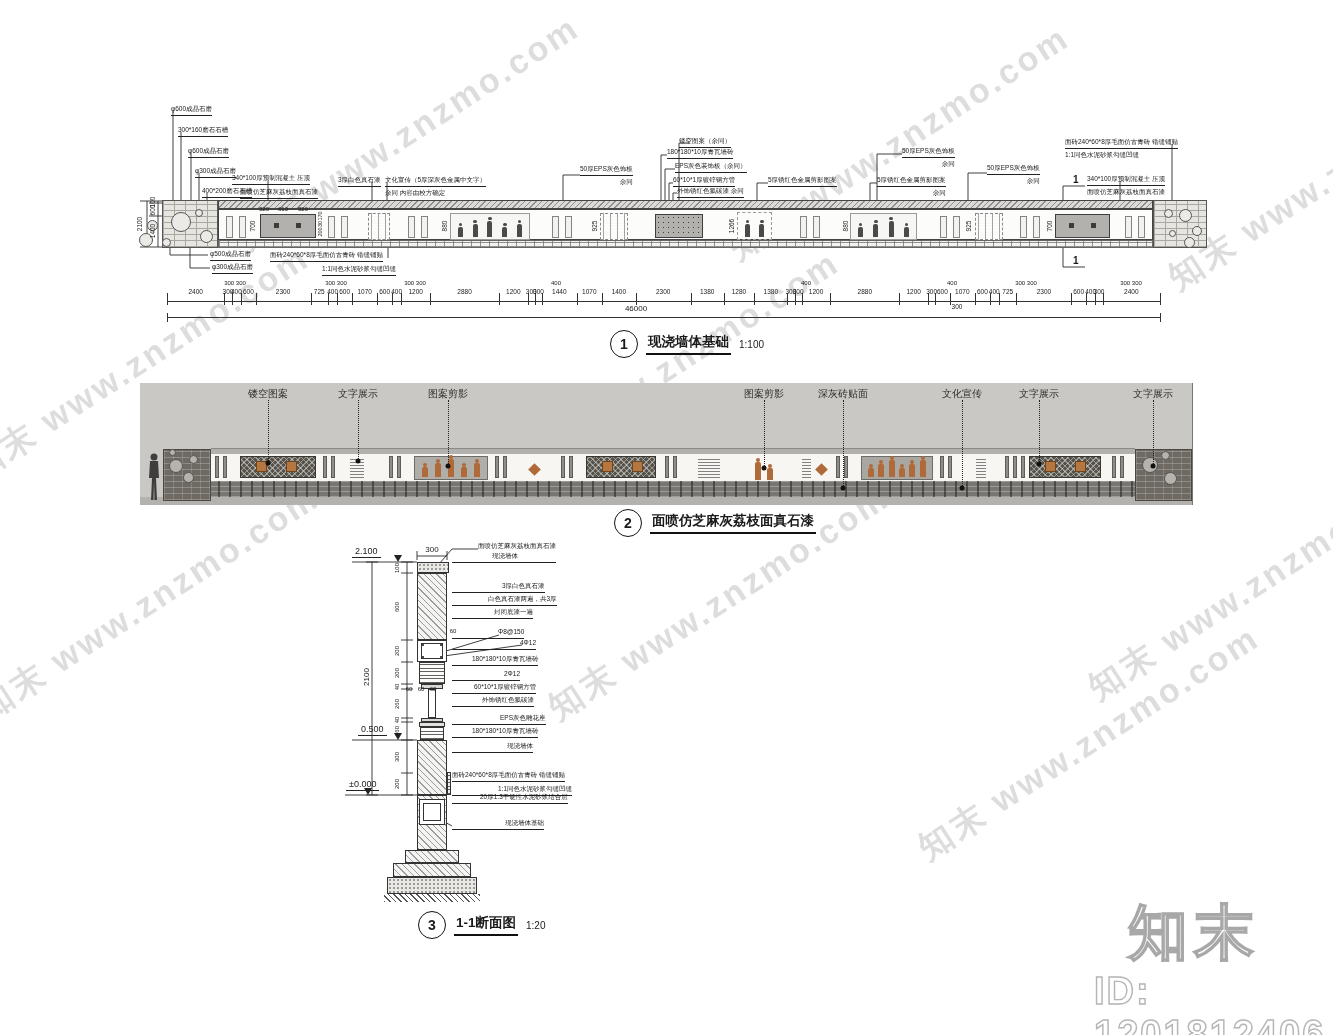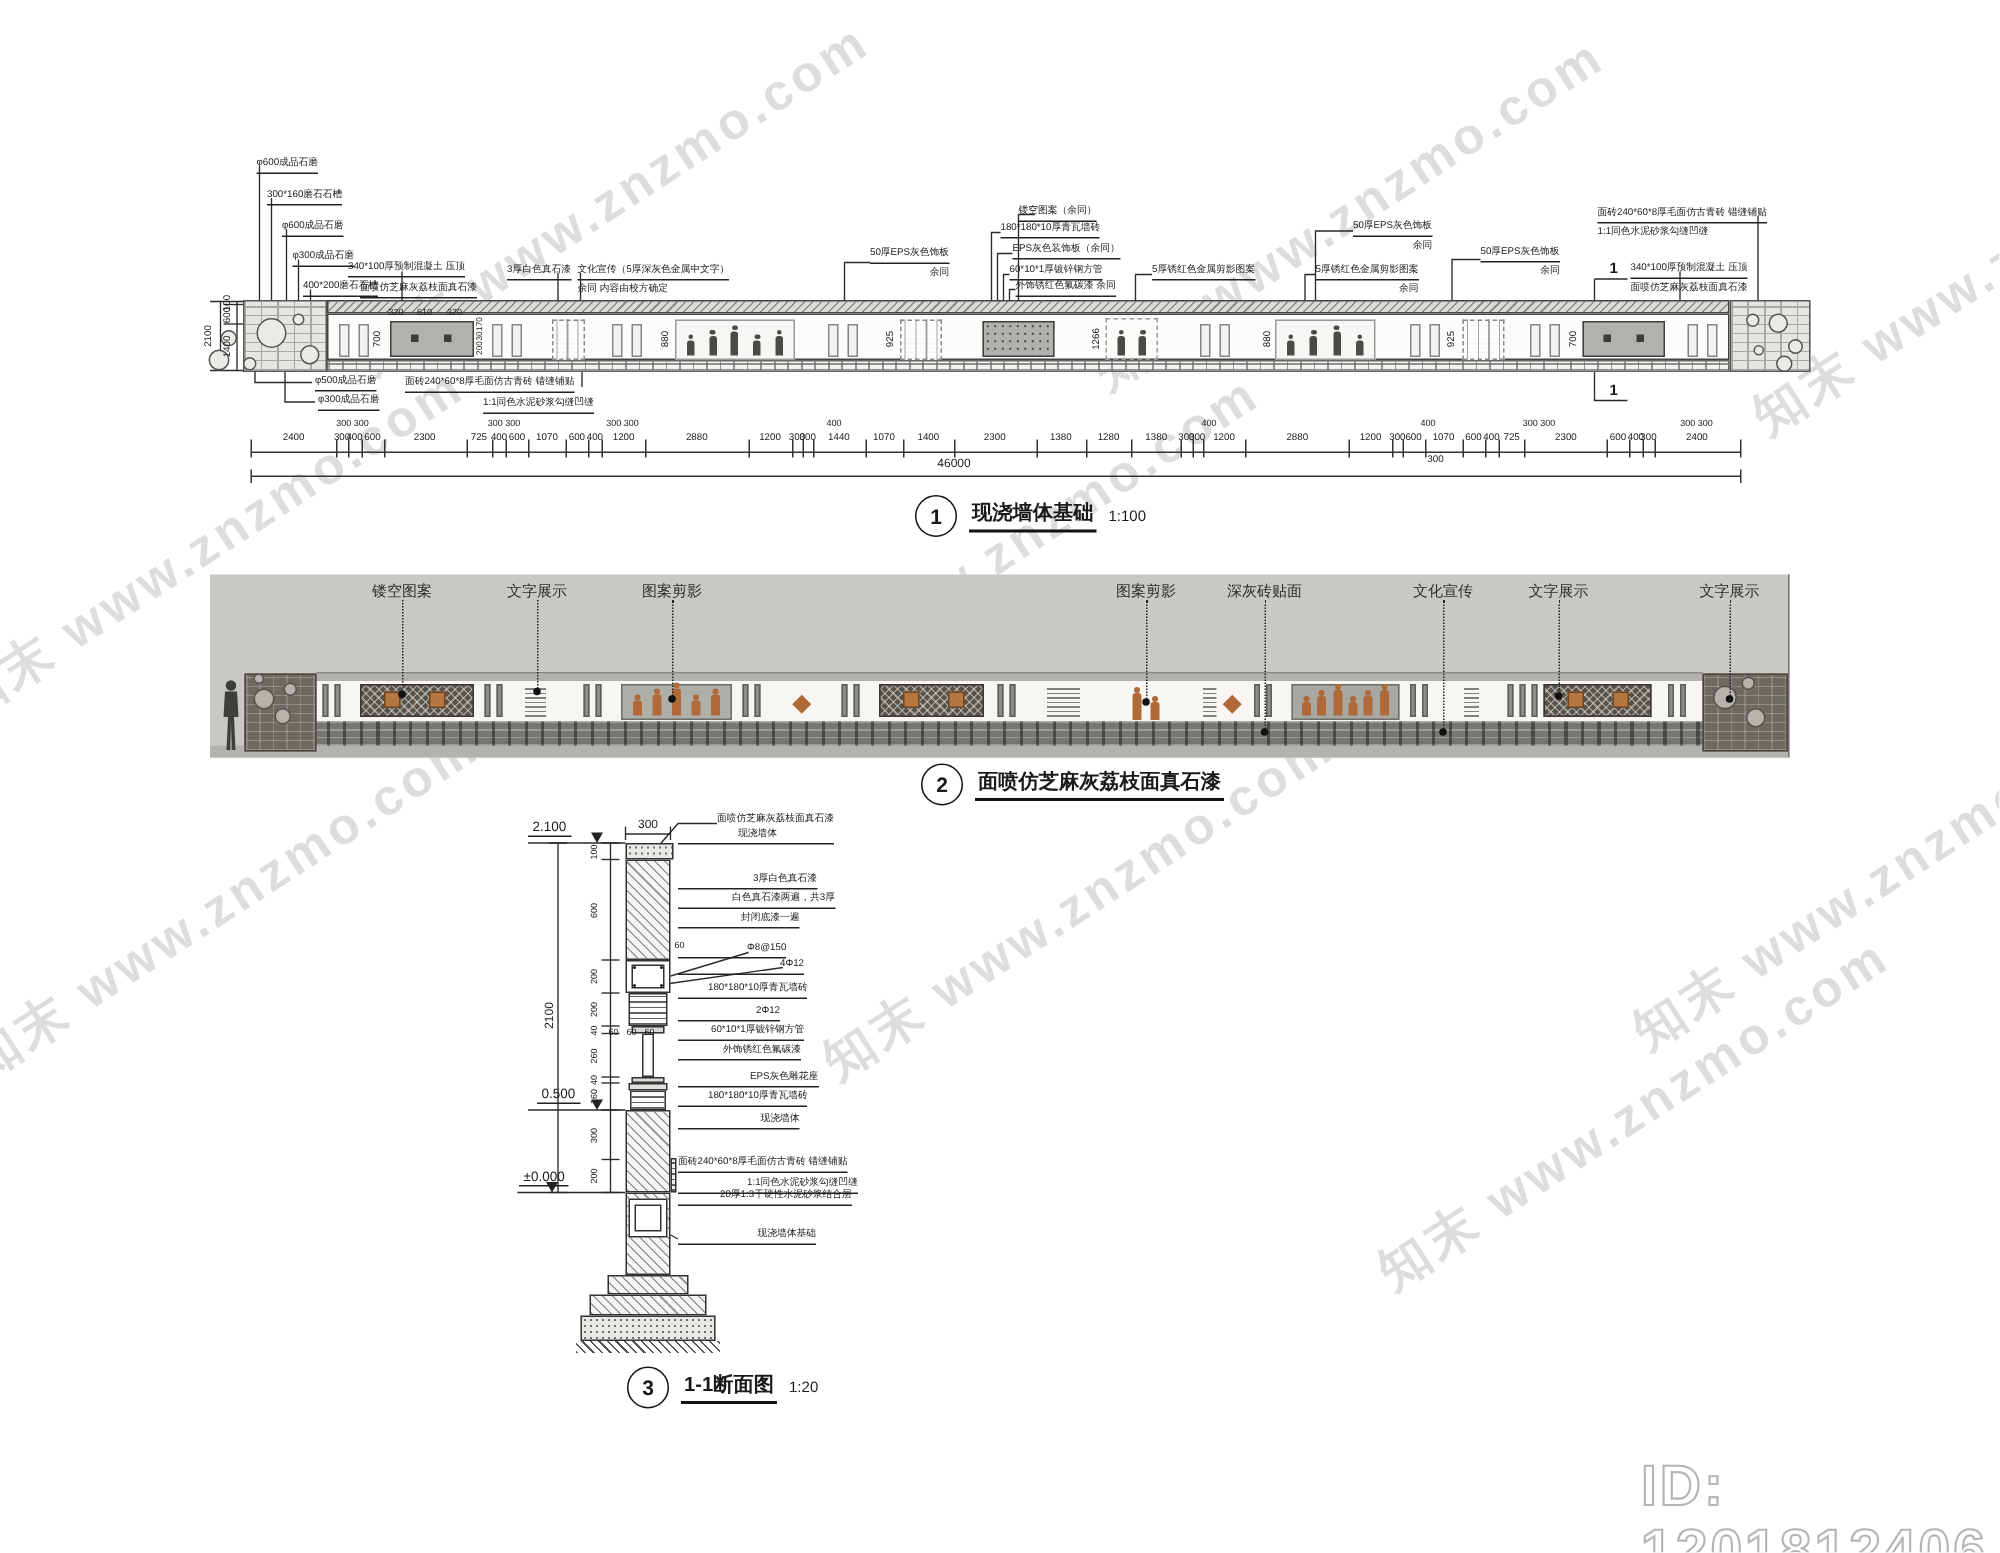--- a/index.html
+++ b/index.html
@@ -621,14 +621,15 @@
   <div class="titleRow" style="left:614px;top:509px">
     <span class="numCircle">2</span>
     <span class="titleText">面喷仿芝麻灰荔枝面真石漆</span>
   </div>
   <div class="titleRow" style="left:418px;top:911px">
     <span class="numCircle">3</span>
     <span class="titleText">1-1断面图</span>
     <span class="titleScale">1:20</span>
   </div>
 
+  <div id="flogo">知末</div>
   <div id="fid">ID: 1201812406</div>
 </div>
 
 </body></html>

